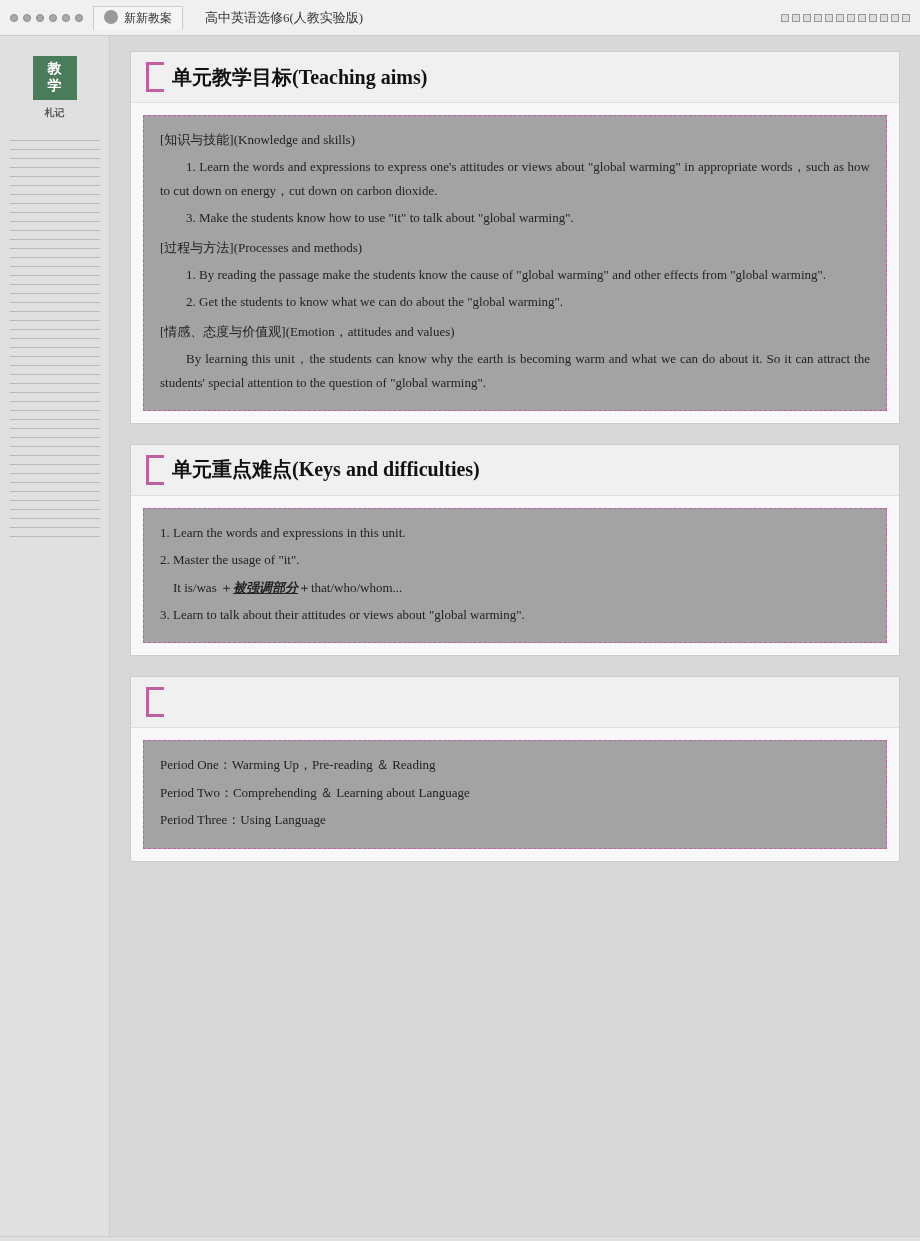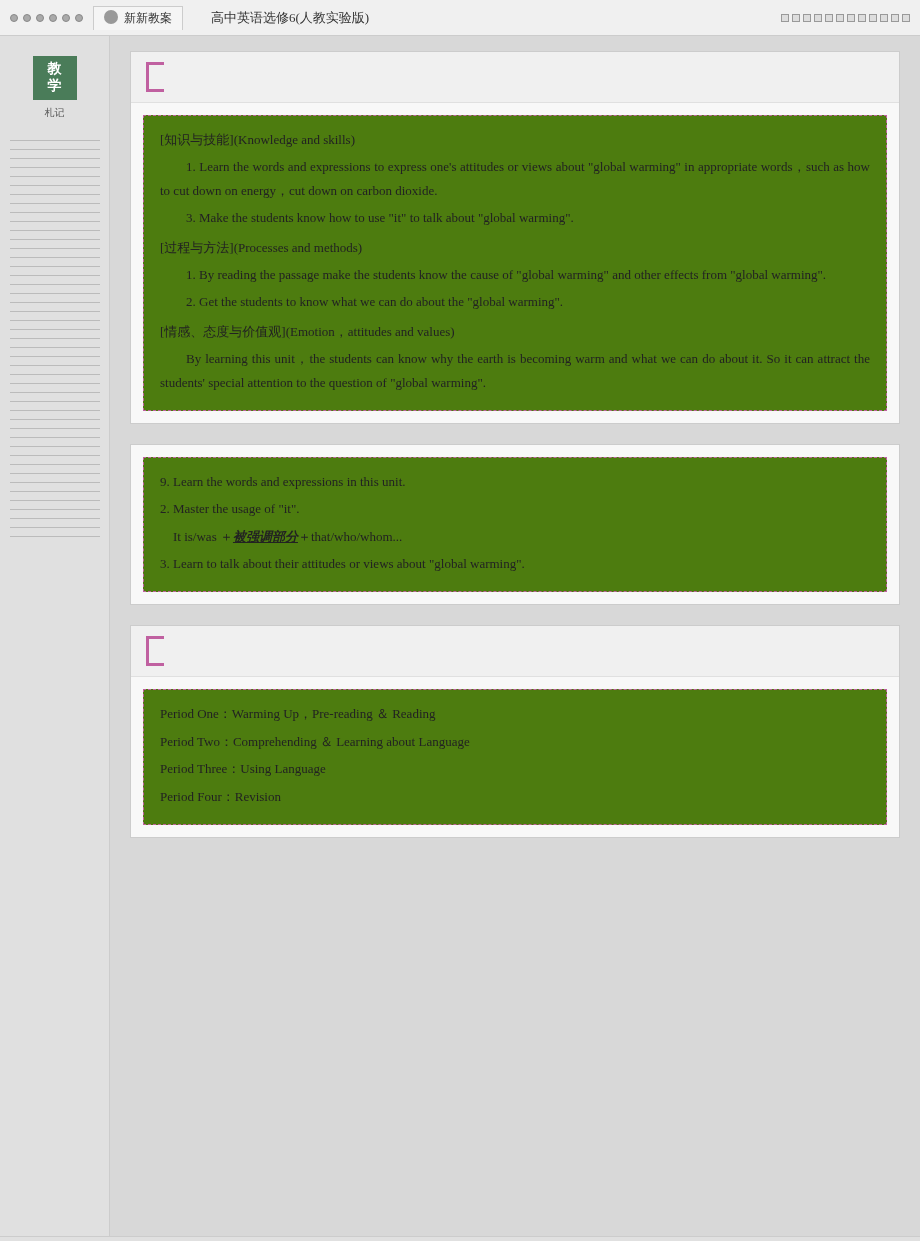--- a/index.html
+++ b/index.html
@@ -44,21 +44,21 @@
       margin-right: 4px;
     }
     .tab-circle {
       width: 14px; height: 14px;
       border-radius: 50%;
       background: #999;
     }
     .top-title {
       font-size: 13px;
       color: #333;
-      margin-left: 24px;
+      margin-left: 18px;
     }
     .top-right-squares {
       position: absolute;
       right: 10px;
       top: 50%;
       transform: translateY(-50%);
       display: flex;
       gap: 3px;
     }
     .tiny-sq {
@@ -99,20 +99,21 @@
     .sidebar-badge-text {
       color: white;
       font-size: 14px;
       font-weight: bold;
       line-height: 1.2;
     }
     .sidebar-sub {
       font-size: 10px;
       color: #555;
       margin-top: 2px;
+      font-weight: bold;
     }
     .sidebar-lines {
       width: 90px;
       margin-top: 20px;
       display: flex;
       flex-direction: column;
       gap: 8px;
     }
     .sidebar-line {
       height: 1px;
@@ -157,21 +158,21 @@
     }
     .section-title-cn {
       font-family: "SimHei", "黑体", sans-serif;
     }
 
     
     .inner-box {
       margin: 12px;
       border: 1px dashed #c060a0;
       padding: 12px 16px;
-      background: #4d7c0f;
+      background: #a3a3a3;
       min-height: 60px;
     }
 
     .content-text {
       font-size: 13px;
       color: #222;
       line-height: 1.8;
       text-align: justify;
     }
     .content-text p {
@@ -278,58 +279,66 @@
       <div class="sidebar-line"></div>
       <div class="sidebar-line"></div>
     </div>
   </div>
 
   <div class="content-area">
 
     <div class="section-card">
       <div class="section-header">
         <div class="section-header-bracket"></div>
+        <span class="section-title">
+          <span class="section-title-cn">单元教学目标</span><span>(Teaching aims)</span>
+        </span>
       </div>
       <div class="inner-box">
         <div class="content-text">
           <p>[知识与技能](Knowledge and skills)</p>
           <p class="indent">1. Learn the words and expressions to express one's attitudes or views about "global warming" in appropriate words，such as how to cut down on energy，cut down on carbon dioxide.</p>
           <p class="indent">3. Make the students know how to use "it" to talk about "global warming".</p>
 
           <p class="section-sub">[过程与方法](Processes and methods)</p>
           <p class="indent">1. By reading the passage make the students know the cause of "global warming" and other effects from "global warming".</p>
           <p class="indent">2. Get the students to know what we can do about the "global warming".</p>
 
           <p class="section-sub">[情感、态度与价值观](Emotion，attitudes and values)</p>
           <p class="indent">By learning this unit，the students can know why the earth is becoming warm and what we can do about it. So it can attract the students' special attention to the question of "global warming".</p>
         </div>
       </div>
     </div>
 
     <div class="section-card">
+      <div class="section-header">
+        <div class="section-header-bracket"></div>
+        <span class="section-title">
+          <span class="section-title-cn">单元重点难点</span><span>(Keys and difficulties)</span>
+        </span>
+      </div>
       <div class="inner-box">
         <div class="content-text">
-          <p>9. Learn the words and expressions in this unit.</p>
+          <p>1. Learn the words and expressions in this unit.</p>
           <p>2. Master the usage of "it".</p>
           <p style="text-indent: 1em;">It is/was ＋<span class="strong-part">被强调部分</span>＋that/who/whom...</p>
           <p>3. Learn to talk about their attitudes or views about "global warming".</p>
         </div>
       </div>
     </div>
 
     <div class="section-card">
       <div class="section-header">
         <div class="section-header-bracket"></div>
       </div>
       <div class="inner-box">
         <div class="content-text">
           <p>Period One：Warming Up，Pre-reading ＆ Reading</p>
           <p>Period Two：Comprehending ＆ Learning about Language</p>
           <p>Period Three：Using Language</p>
-          <p>Period Four：Revision</p>
         </div>
       </div>
     </div>
 
   </div>
 </div>
 
 <div style="position: relative; width: 920px; background: #e0e0e0; height: 32px; display: flex; align-items: center; padding: 0 20px; border-top: 1px solid #ccc;">
   
   

